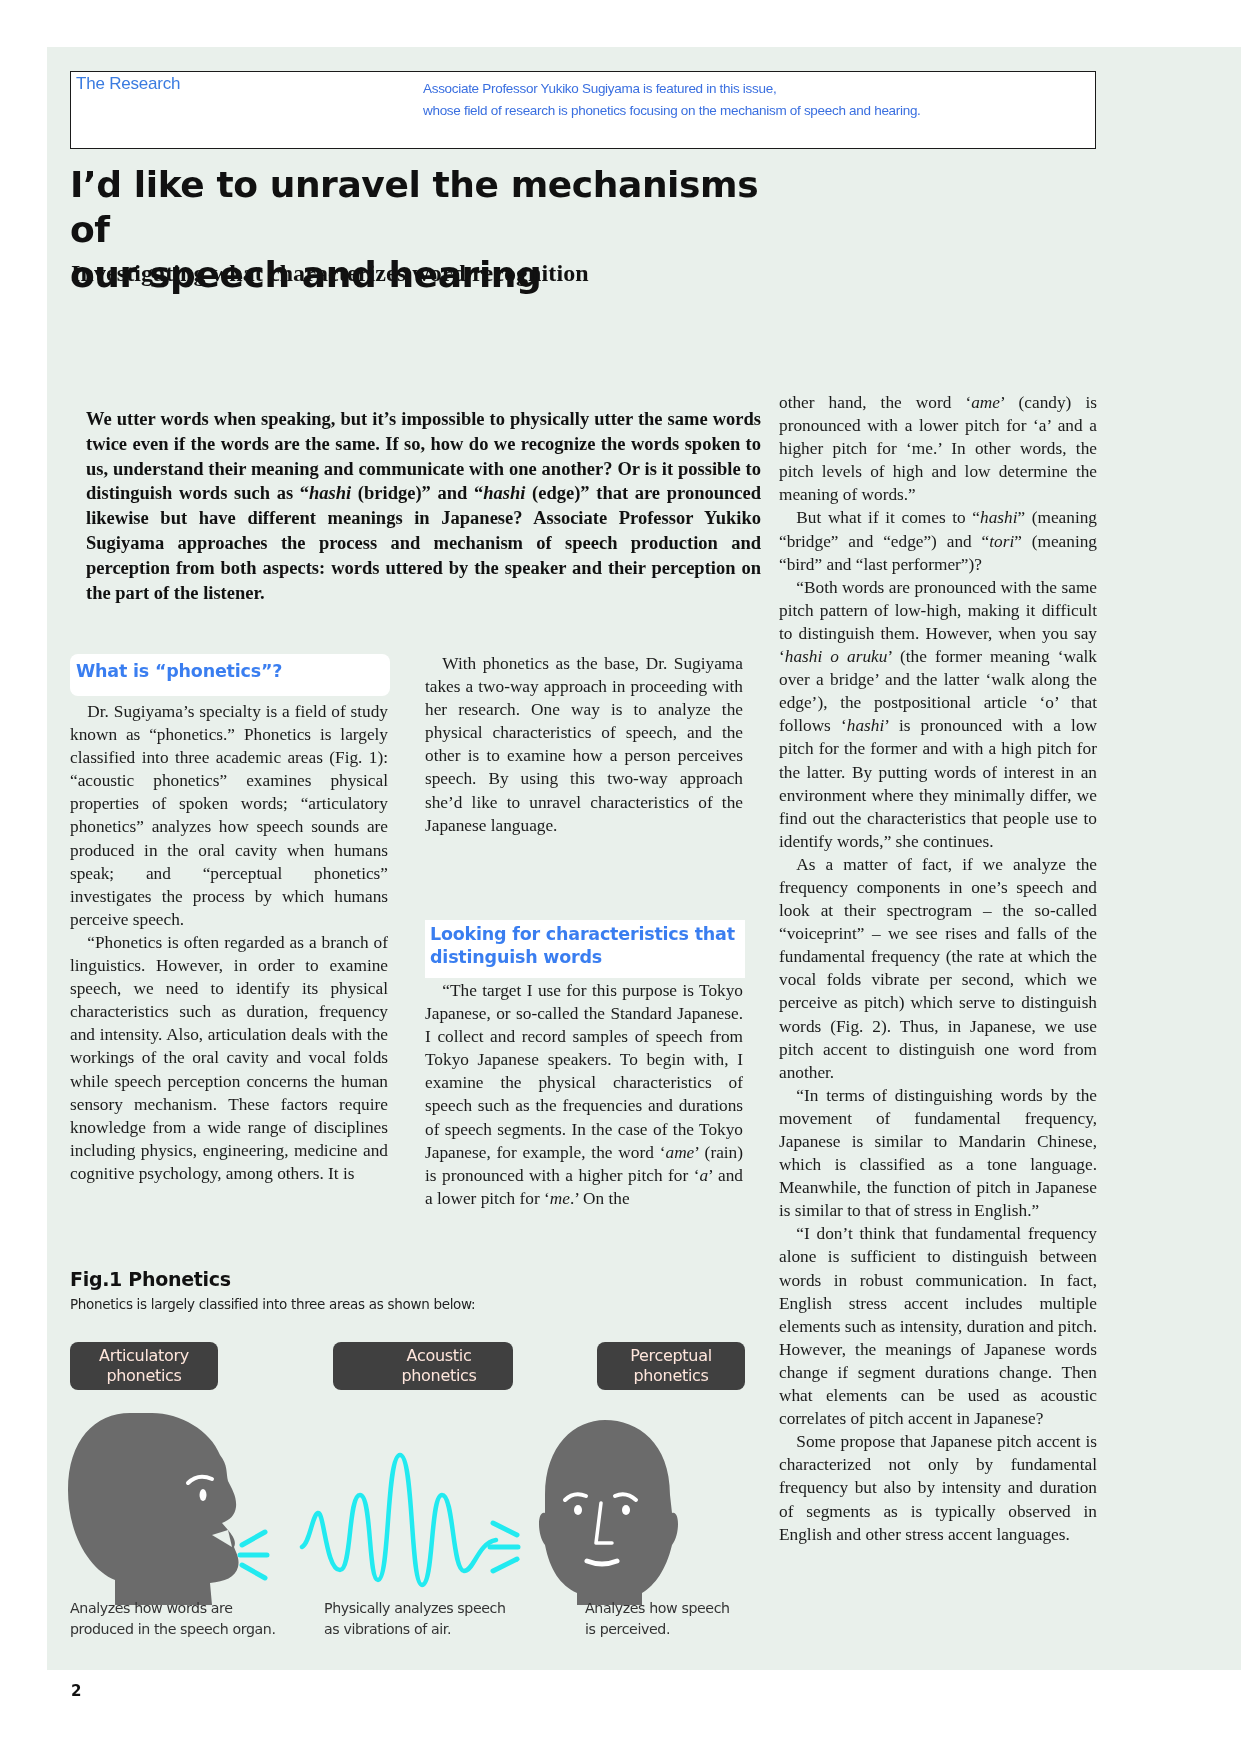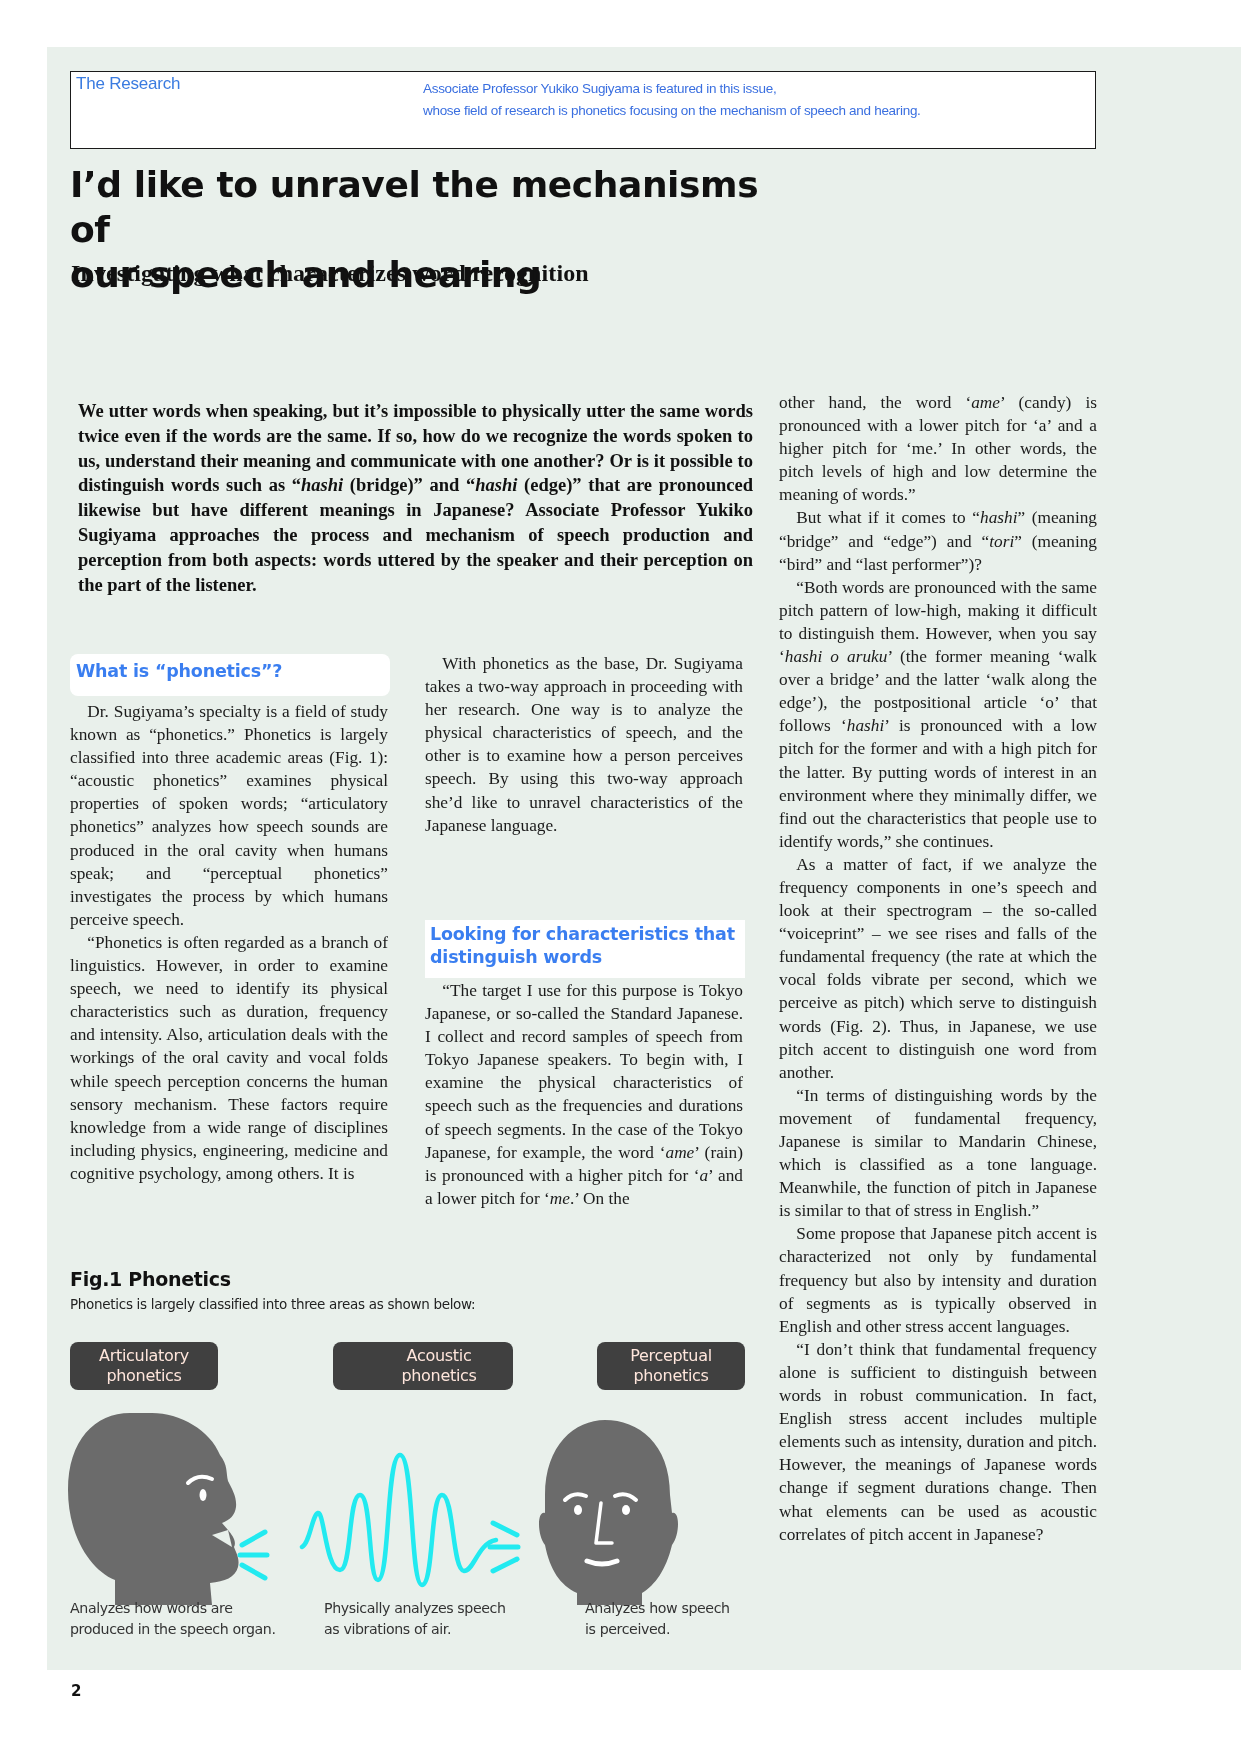--- a/index.html
+++ b/index.html
@@ -35,21 +35,21 @@
     }
     .subtitle {
       position: absolute; left: 71px; top: 260px;
       font-family: "Liberation Serif", "DejaVu Serif", serif;
       font-size: 24px; color: #111; margin: 0; letter-spacing: 0.1px;
     }
     .lead {
       position: absolute; left: 70px; top: 391px; width: 675px;
       font-family: "Liberation Serif", "DejaVu Serif", serif;
       font-weight: bold; font-size: 18.5px; line-height: 24.8px;
-      text-align: justify; color: #111; margin: 8px;
+      text-align: justify; color: #111; margin: 16px;
     }
     .col {
       position: absolute; width: 318px;
       font-family: "Liberation Serif", "DejaVu Serif", serif;
       font-size: 17.3px; line-height: 23.1px; text-align: justify; color: #1b1b1b;
     }
     .col p { margin: 0; text-indent: 1em; }
     .col p.noindent { text-indent: 0; }
     .col-left { left: 70px; top: 700px; }
     .col-mid { left: 425px; top: 652px; }
@@ -137,22 +137,22 @@
 <div class="col col-mid2">
   <p><span>“The target I use for this purpose is Tokyo Japanese, or so-called the Standard Japanese. I collect and record samples of speech from Tokyo Japanese speakers. To begin with, I examine the physical characteristics of speech such as the frequencies and durations of speech segments. In the case of the Tokyo Japanese, for example, the word ‘</span><i>ame</i><span>’ (rain) is pronounced with a higher pitch for ‘</span><i>a</i><span>’ and a lower pitch for ‘</span><i>me</i><span>.’ On the</span></p>
 </div>
 
 <div class="col col-right">
   <p class="noindent"><span>other hand, the word ‘</span><i>ame</i><span>’ (candy) is pronounced with a lower pitch for ‘a’ and a higher pitch for ‘me.’ In other words, the pitch levels of high and low determine the meaning of words.”</span></p>
   <p><span>But what if it comes to “</span><i>hashi</i><span>” (meaning “bridge” and “edge”) and “</span><i>tori</i><span>” (meaning “bird” and “last performer”)?</span></p>
   <p><span>“Both words are pronounced with the same pitch pattern of low-high, making it difficult to distinguish them. However, when you say ‘</span><i>hashi o aruku</i><span>’ (the former meaning ‘walk over a bridge’ and the latter ‘walk along the edge’), the postpositional article ‘o’ that follows ‘</span><i>hashi</i><span>’ is pronounced with a low pitch for the former and with a high pitch for the latter. By putting words of interest in an environment where they minimally differ, we find out the characteristics that people use to identify words,” she continues.</span></p>
   <p>As a matter of fact, if we analyze the frequency components in one’s speech and look at their spectrogram – the so-called “voiceprint” – we see rises and falls of the fundamental frequency (the rate at which the vocal folds vibrate per second, which we perceive as pitch) which serve to distinguish words (Fig. 2). Thus, in Japanese, we use pitch accent to distinguish one word from another.</p>
   <p>“In terms of distinguishing words by the movement of fundamental frequency, Japanese is similar to Mandarin Chinese, which is classified as a tone language. Meanwhile, the function of pitch in Japanese is similar to that of stress in English.”</p>
+  <p>“I don’t think that fundamental frequency alone is sufficient to distinguish between words in robust communication. In fact, English stress accent includes multiple elements such as intensity, duration and pitch. However, the meanings of Japanese words change if segment durations change. Then what elements can be used as acoustic correlates of pitch accent in Japanese?</p>
   <p>Some propose that Japanese pitch accent is characterized not only by fundamental frequency but also by intensity and duration of segments as is typically observed in English and other stress accent languages.</p>
-  <p>“I don’t think that fundamental frequency alone is sufficient to distinguish between words in robust communication. In fact, English stress accent includes multiple elements such as intensity, duration and pitch. However, the meanings of Japanese words change if segment durations change. Then what elements can be used as acoustic correlates of pitch accent in Japanese?</p>
 </div>
 
 <div class="fig-title">Fig.1 Phonetics</div>
 <div class="fig-sub">Phonetics is largely classified into three areas as shown below:</div>
 
 <div class="pill pill-1">
     <div>
       <div>Articulatory</div>
       <div>phonetics</div>
     </div>

